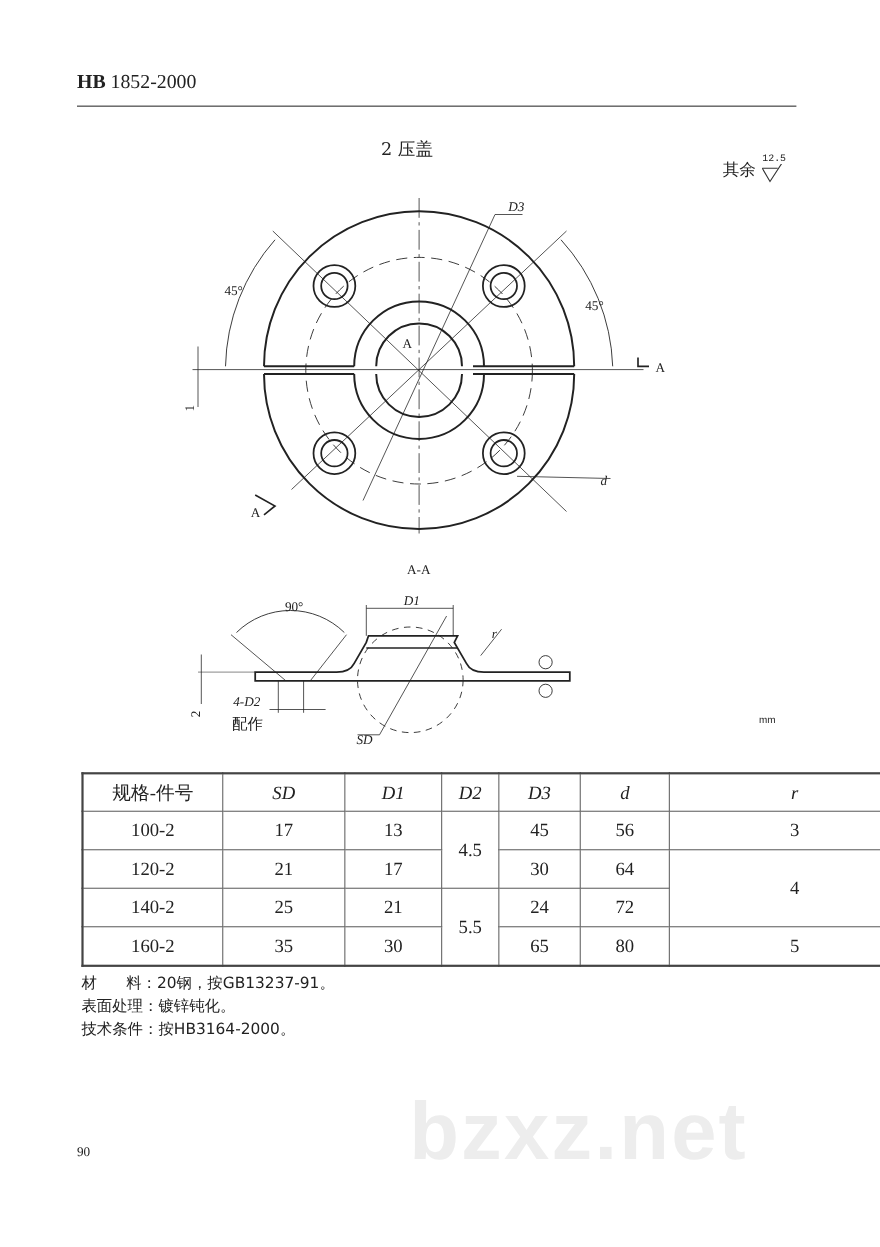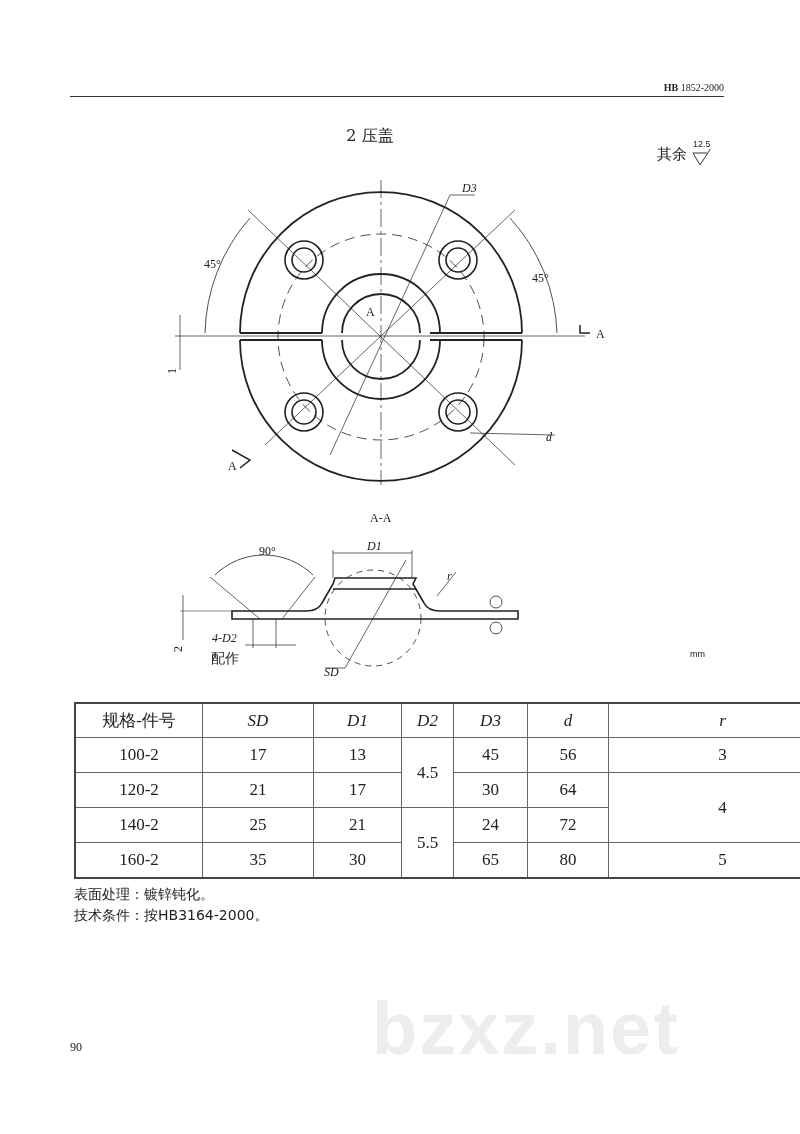--- a/index.html
+++ b/index.html
@@ -1,22 +1,22 @@
 <!DOCTYPE html>
 <html><head>
 <meta charset="utf-8">
 <style>
   html, body { margin:0; padding:0; background:#fff; }
   body { width:800px; height:1134px; position:relative; overflow:hidden; font-family:"DejaVu Serif", serif; color:#222; }
-  .header { position:absolute; left:70px; top:82px; width:654px; text-align:right; font-family:"Liberation Serif", serif; font-size:10px; }
+  .header { position:absolute; left:70px; top:64px; width:654px; text-align:left; font-family:"Liberation Serif", serif; font-size:18px; }
   .header b { font-weight:bold; }
   .header-rule { position:absolute; left:70px; top:96px; width:654px; height:0; border-top:1.5px solid #333; }
   .section-title { position:absolute; left:0; width:740px; top:126px; text-align:center; font-size:16px; font-family:"DejaVu Serif", serif; }
   .roughness { position:absolute; left:617px; top:145px; font-size:15px;margin-left:40px; }
-  .roughness .val { position:absolute; left:36px; top:-6px; font-size:9px; font-family:Liberation Sans, sans-serif; }
+  .roughness .val { position:absolute; left:36px; top:-6px; font-size:9px; font-family:Liberation Mono, monospace; }
   svg.drawing { position:absolute; left:0; top:0; }
   .unit { position:absolute; left:690px; top:649px; font-size:9px; font-family:"Liberation Sans", sans-serif; }
   table.spec { position:absolute; left:74px; top:702px; width:764px; border-collapse:collapse; border:2px solid #444; font-family:"Liberation Serif", serif; font-size:17px; }
   table.spec td, table.spec th { border:1px solid #666; text-align:center; font-weight:normal; height:34px; padding:0; }
   table.spec th { height:33px; }
   .notes { position:absolute; left:74px; top:884px; font-size:14px; line-height:21px; font-family:"DejaVu Sans", sans-serif; }
   .notes div { white-space:pre; }
   .page-num { position:absolute; left:70px; top:1040px; font-size:12px; font-family:"Liberation Serif", serif; }
   .watermark { position:absolute; left:372px; top:986px; font-size:74px; font-weight:bold; color:#ededed; font-family:"Liberation Sans", sans-serif; letter-spacing:2px; }
   .lbl { font-family:"Liberation Serif", serif; font-size:12px; fill:#222; }
@@ -179,18 +179,19 @@
     <td>35</td>
     <td>30</td>
     <td>65</td>
     <td>80</td>
     <td>5</td>
   </tr>
 </tbody>
   </table>
 
 <div class="notes">
+  <div>材      料：20钢，按GB13237-91。</div>
   <div>表面处理：镀锌钝化。</div>
   <div>技术条件：按HB3164-2000。</div>
 </div>
 
 <div class="watermark">bzxz.net</div>
 <div class="page-num">90</div>
 
 </body></html>

